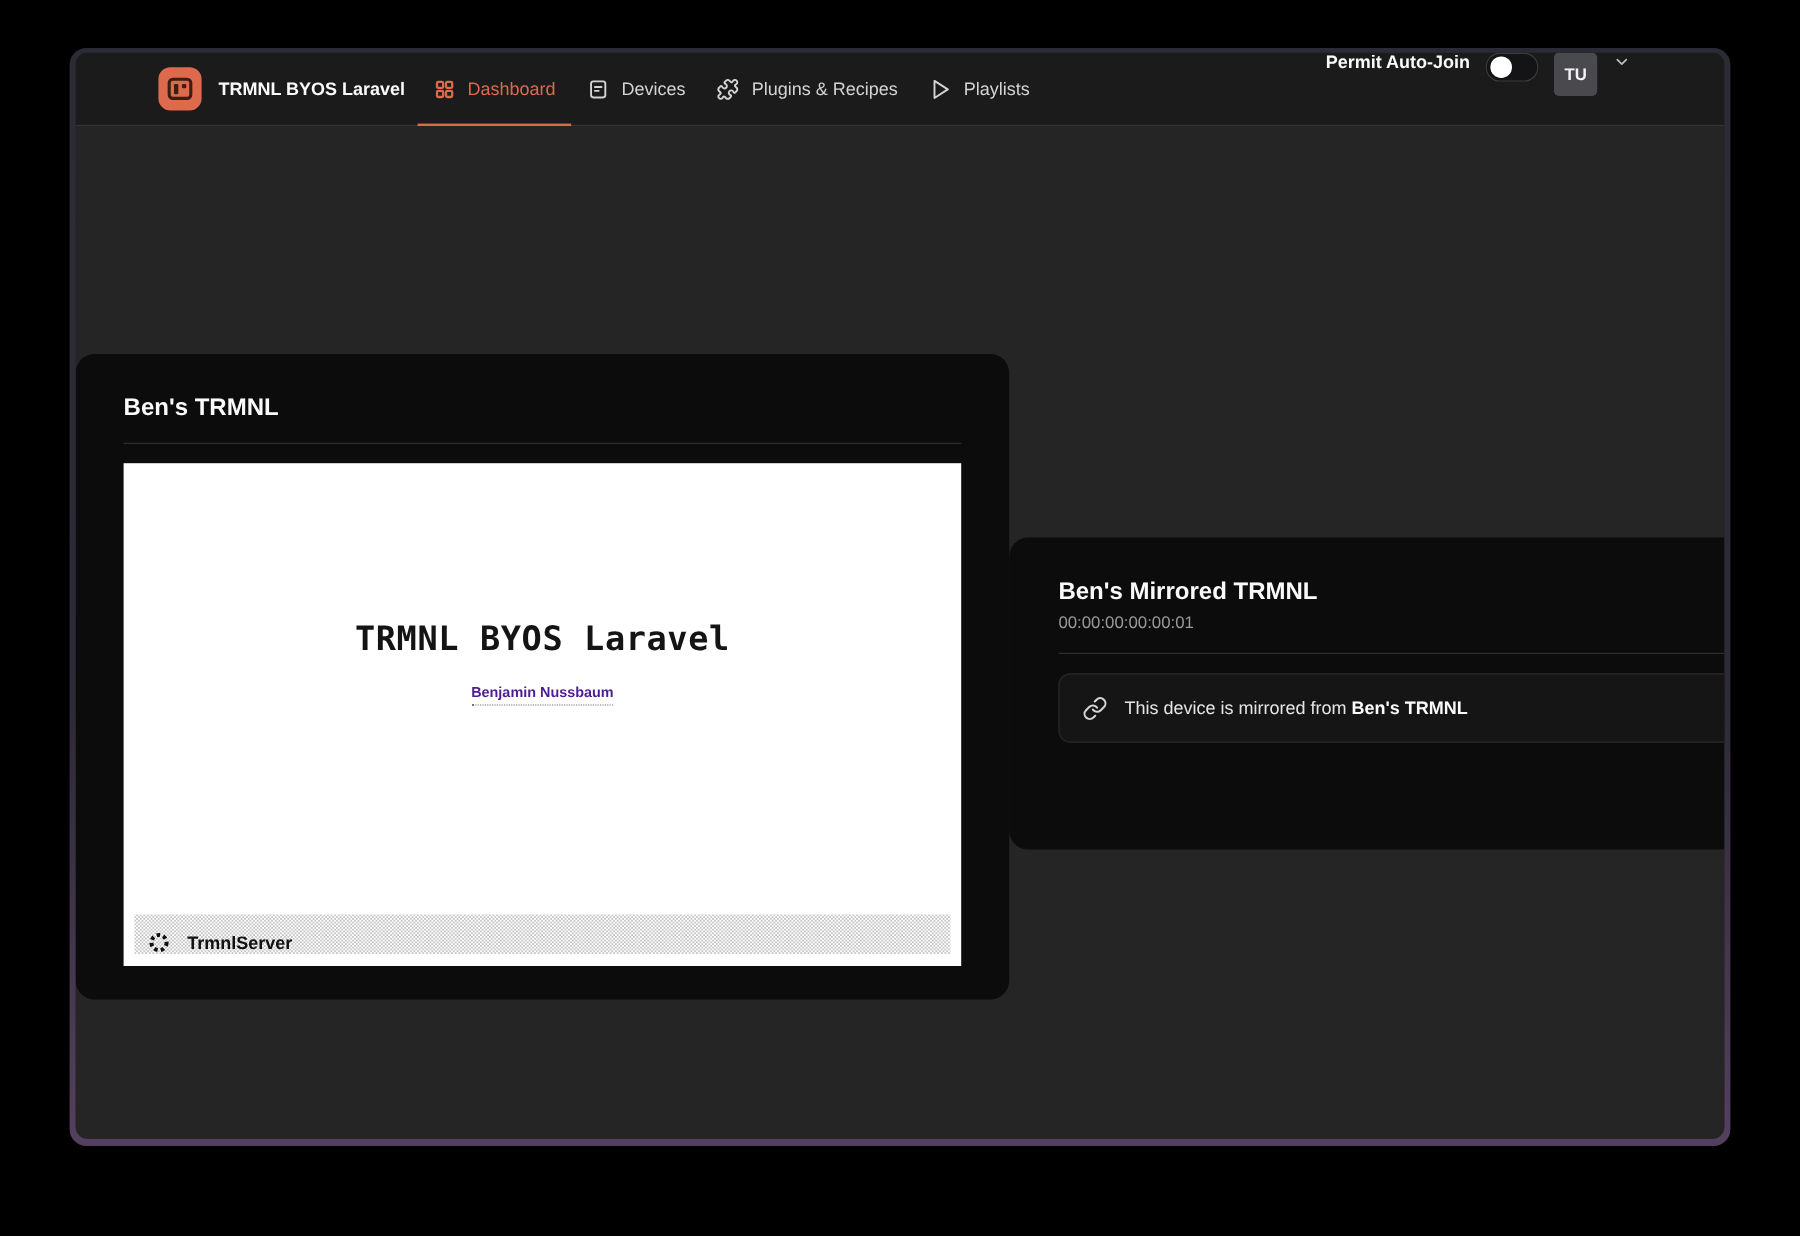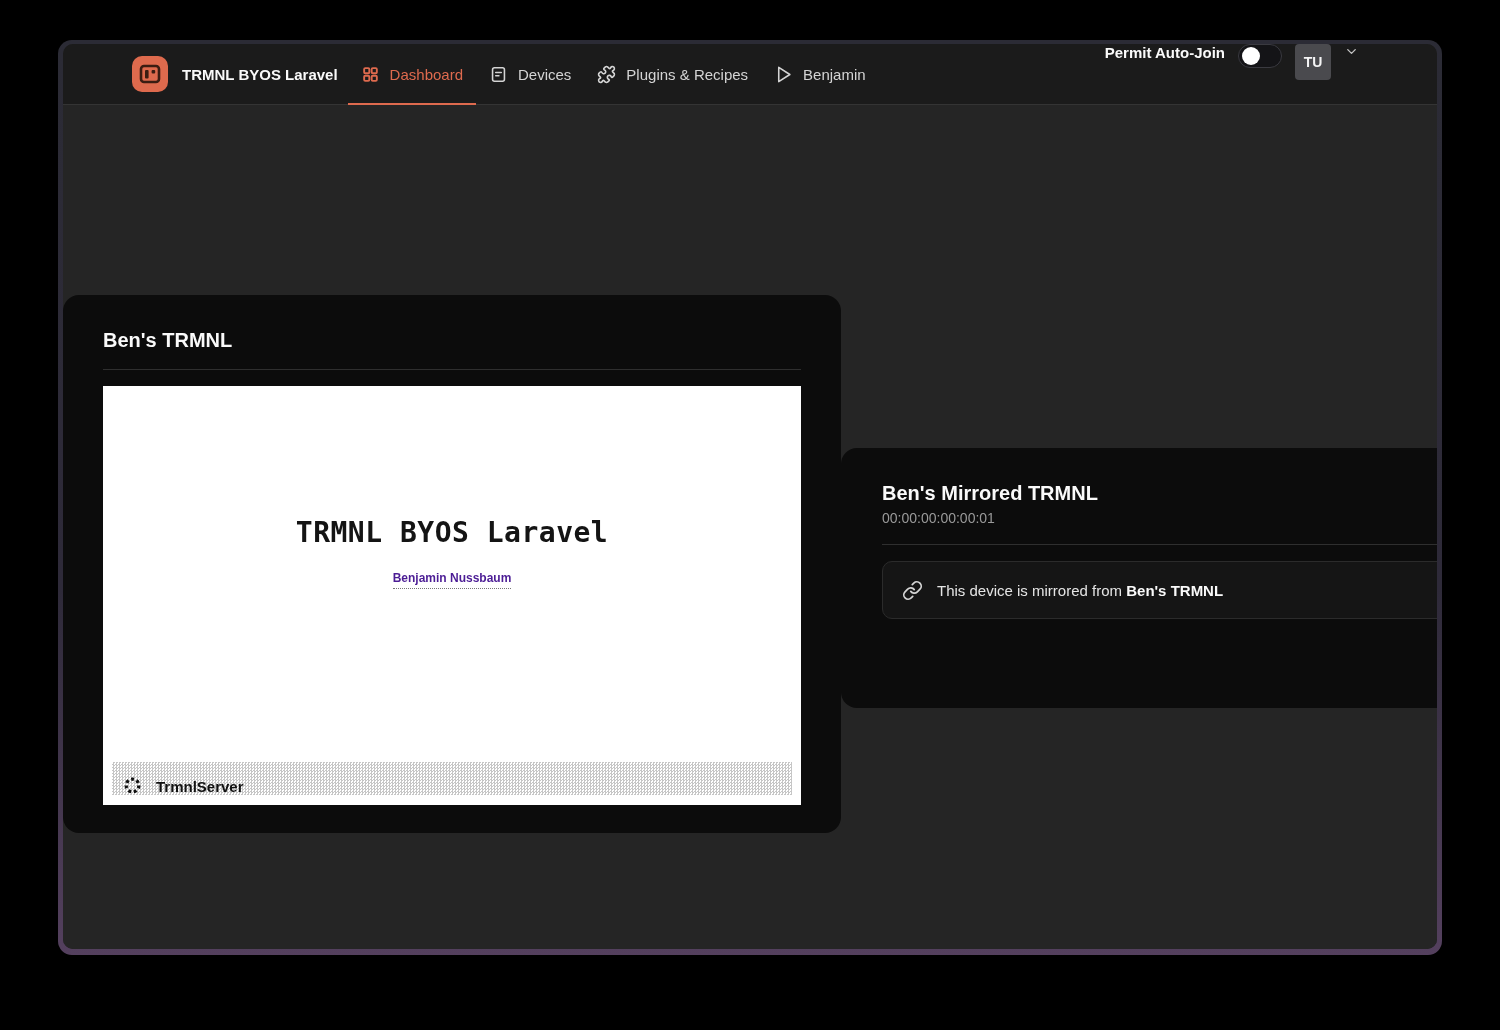--- a/index.html
+++ b/index.html
@@ -159,21 +159,21 @@
             </svg>
           </span>
           <span>Plugins &amp; Recipes</span>
         </div>
         <div class="nav-tab">
           <span style="display:flex;">
             <svg width="19" height="19" viewBox="0 0 24 24" fill="none" stroke-width="2" stroke-linecap="round" stroke-linejoin="round">
               <path d="m6 3 14 9-14 9V3z"></path>
             </svg>
           </span>
-          <span>Benjamin</span>
+          <span>Playlists</span>
         </div>
       </div>
 
       <div class="nav-right">
         <span class="autojoin-label">Permit Auto-Join</span>
         <div class="toggle">
           <div class="toggle-knob"></div>
         </div>
         <div class="avatar">TU</div>
         <div class="chevron">

